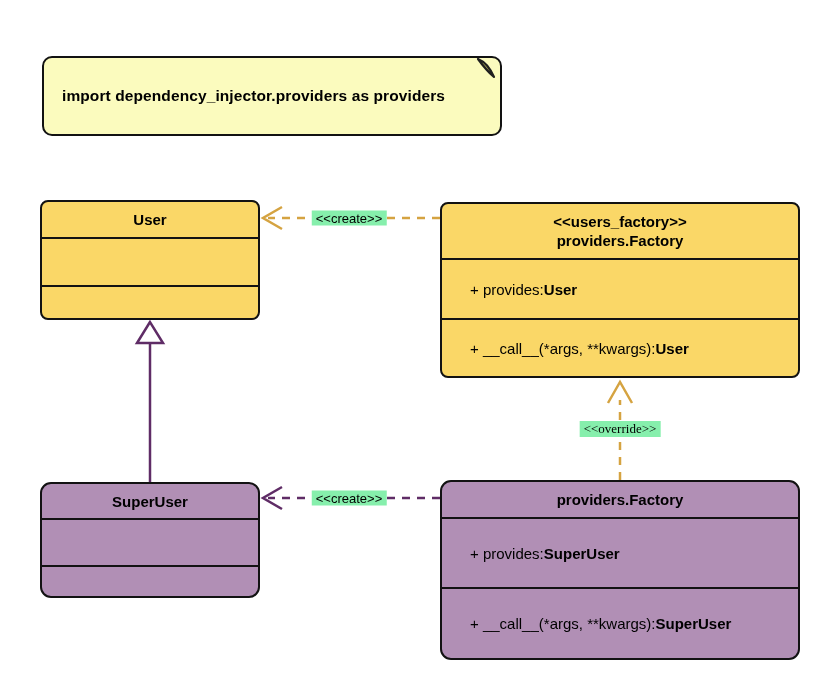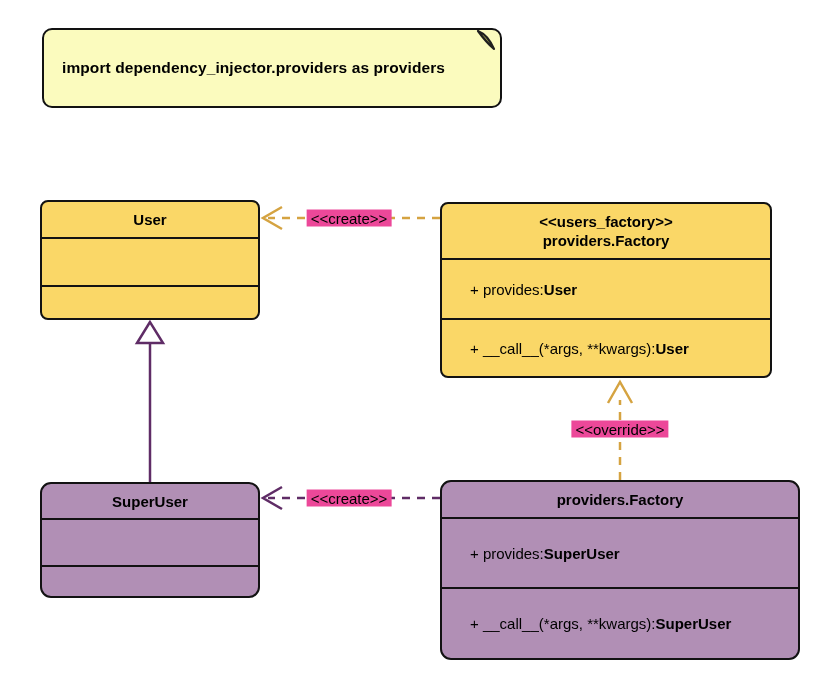--- a/index.html
+++ b/index.html
@@ -3,52 +3,52 @@
 <meta charset="utf-8">
 <style>
   html,body{margin:0;padding:0;}
   body{
     width:840px;height:700px;position:relative;background:#ffffff;
     font-family:"Liberation Sans",sans-serif;color:#000;
     overflow:hidden;
   }
   
   .note{
-    position:absolute;left:42px;top:28px;width:460px;height:80px;
+    position:absolute;left:42px;top:56px;width:460px;height:80px;
     background:#FBFBBE;border:2.5px solid #121212;border-radius:10px;
     box-sizing:border-box;display:flex;align-items:center;
   }
   .note-text{font-weight:bold;font-size:15.5px;padding-left:18px;letter-spacing:.1px;}
   .note-fold{position:absolute;top:-1px;right:-1px;width:26px;height:26px;}
   
   .uml-class{
     position:absolute;border:2px solid #121212;border-radius:8px;
     box-sizing:border-box;display:flex;flex-direction:column;overflow:hidden;
   }
   .fill-yellow{background:#FAD767;justify-content:center;}
   .fill-purple{background:#B18FB5;border-radius:11px;}
   .uml-row{box-sizing:border-box;display:flex;align-items:center;}
   .uml-row + .uml-row{border-top:2px solid #121212;}
   .uml-title{flex-direction:column;justify-content:center;font-weight:bold;font-size:15px;text-align:center;line-height:19px;}
   .uml-attr{font-size:15px;padding-left:28px;}
   .uml-attr b{font-weight:bold;}
   
   #box-user{left:40px;top:200px;width:220px;height:120px;}
   #box-user .r1{height:35px;} #box-user .r2{height:48px;} #box-user .r3{height:33px;}
-  #box-users-factory{left:440px;top:202px;width:332px;height:176px;}
+  #box-users-factory{left:440px;top:202px;width:360px;height:176px;}
   #box-users-factory .r1{height:54px;} #box-users-factory .r2{height:60px;} #box-users-factory .r3{height:58px;}
   #box-superuser{left:40px;top:482px;width:220px;height:116px;}
   #box-superuser .r1{height:34px;} #box-superuser .r2{height:47px;} #box-superuser .r3{height:31px;}
   #box-superuser-factory{left:440px;top:480px;width:360px;height:180px;}
   #box-superuser-factory .r1{height:35px;} #box-superuser-factory .r2{height:70px;} #box-superuser-factory .r3{height:71px;}
   
   #edge-layer{position:absolute;left:0;top:0;width:840px;height:700px;pointer-events:none;}
   .edge-label{
     position:absolute;transform:translate(-50%,-50%);
-    background:#ec4899;padding:0 4px;font-size:15px;white-space:nowrap;
+    background:#86efac;padding:0 4px;font-size:13px;white-space:nowrap;
   }
 </style>
 </head>
 <body>
 
 <div class="note">
   <span class="note-text">import dependency_injector.providers as providers</span>
   <svg class="note-fold" viewBox="0 0 26 26">
     <path d="M3,2 Q13,6 19,20 Q11,13 3,2 Z" fill="#B5B55C" stroke="#1f1f1f" stroke-width="2.2" stroke-linejoin="round"></path>
   </svg>
@@ -117,13 +117,13 @@
   </g>
 
   <g>
     <line x1="620" y1="480" x2="620" y2="400" stroke-width="2.5" fill="none" stroke-dasharray="8 7" stroke="#D5A341"></line>
     <polyline points="608,403 620,382 632,403" fill="none" stroke-width="2.5" stroke="#D5A341"></polyline>
   </g>
 </svg>
 
 <div class="edge-label" style="left:349px;top:218px;">&lt;&lt;create&gt;&gt;</div>
 <div class="edge-label" style="left:349px;top:498px;">&lt;&lt;create&gt;&gt;</div>
-<div class="edge-label" style="left:620px;top:429px;">&lt;&lt;override&gt;&gt;</div>
+<div class="edge-label" style="left:620px;top:429px;font-family:Liberation Serif, serif;">&lt;&lt;override&gt;&gt;</div>
 
 </body></html>

